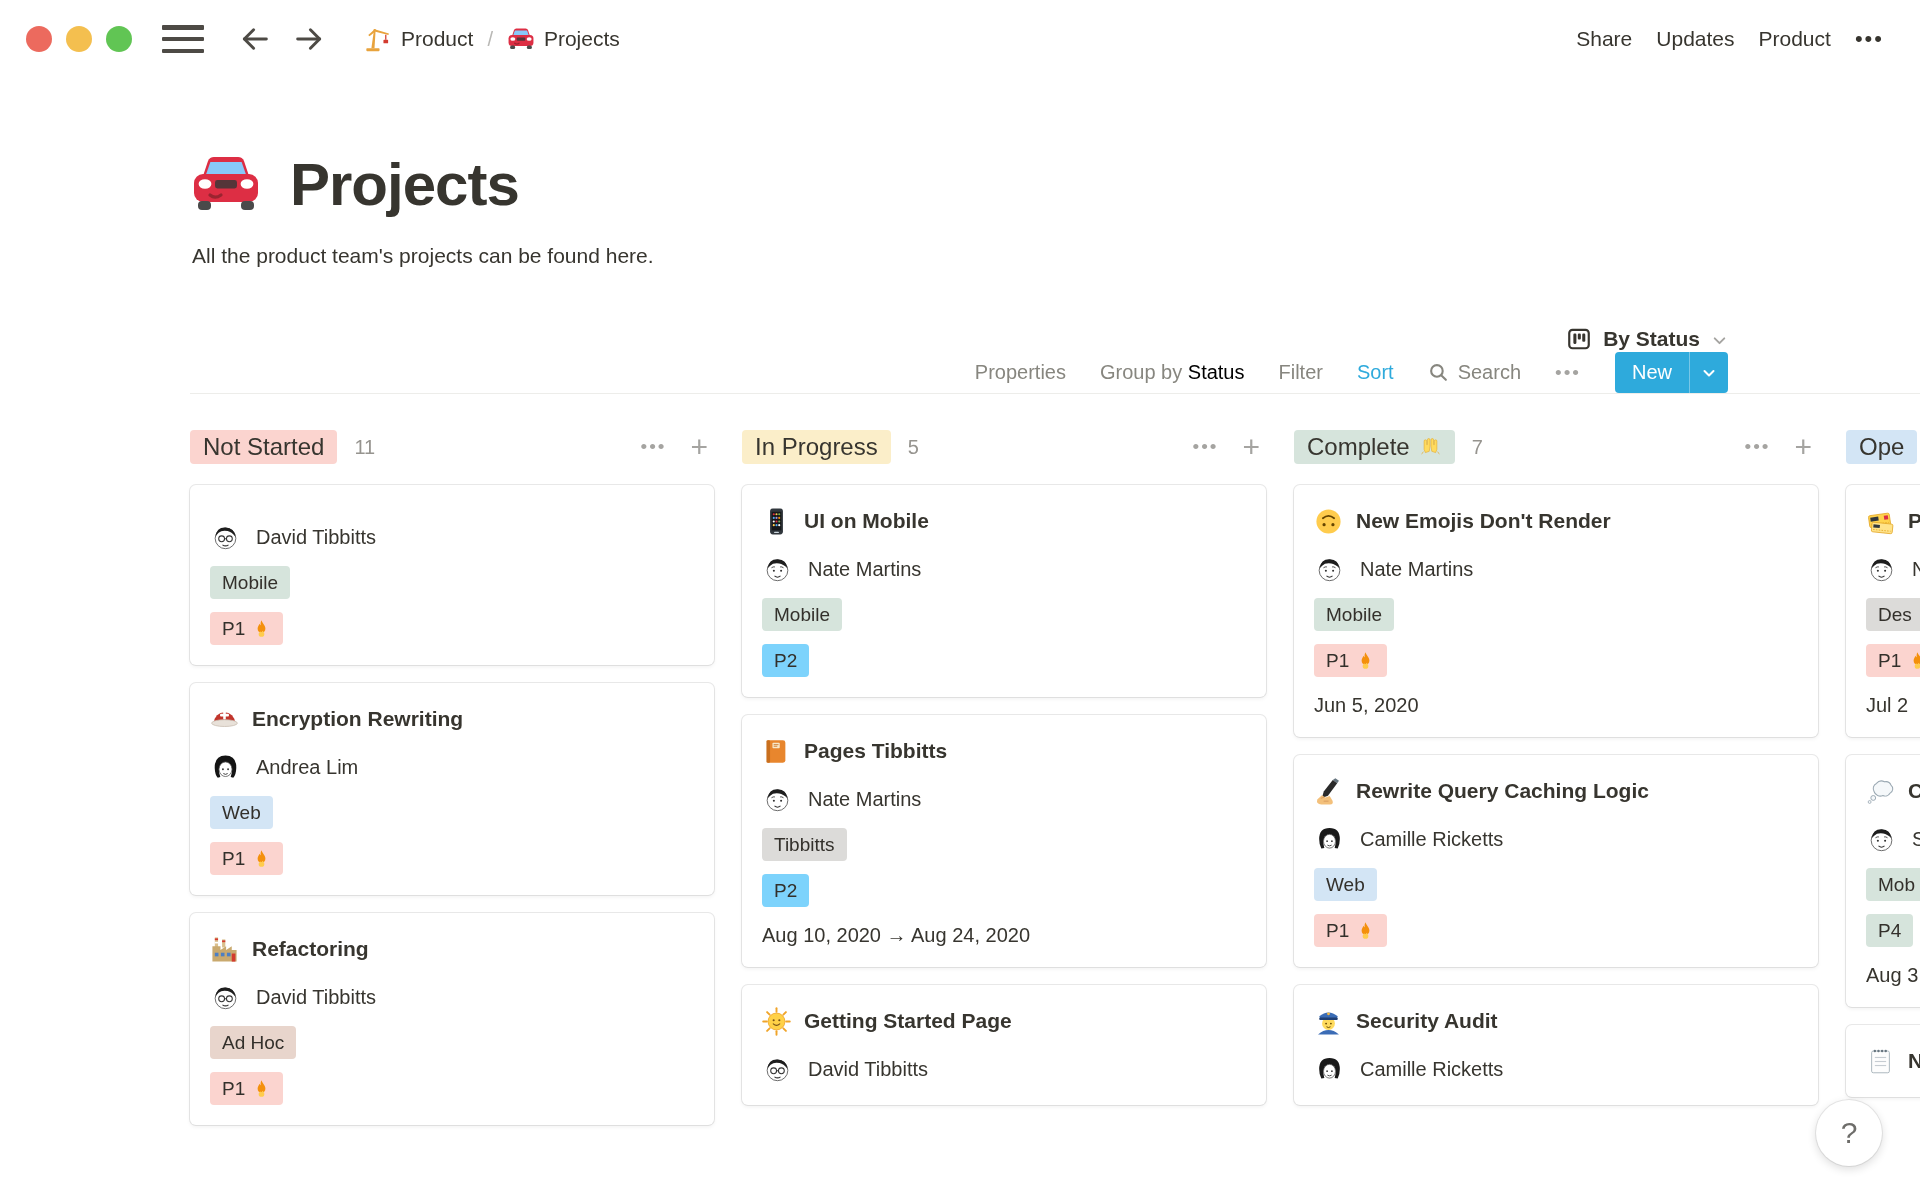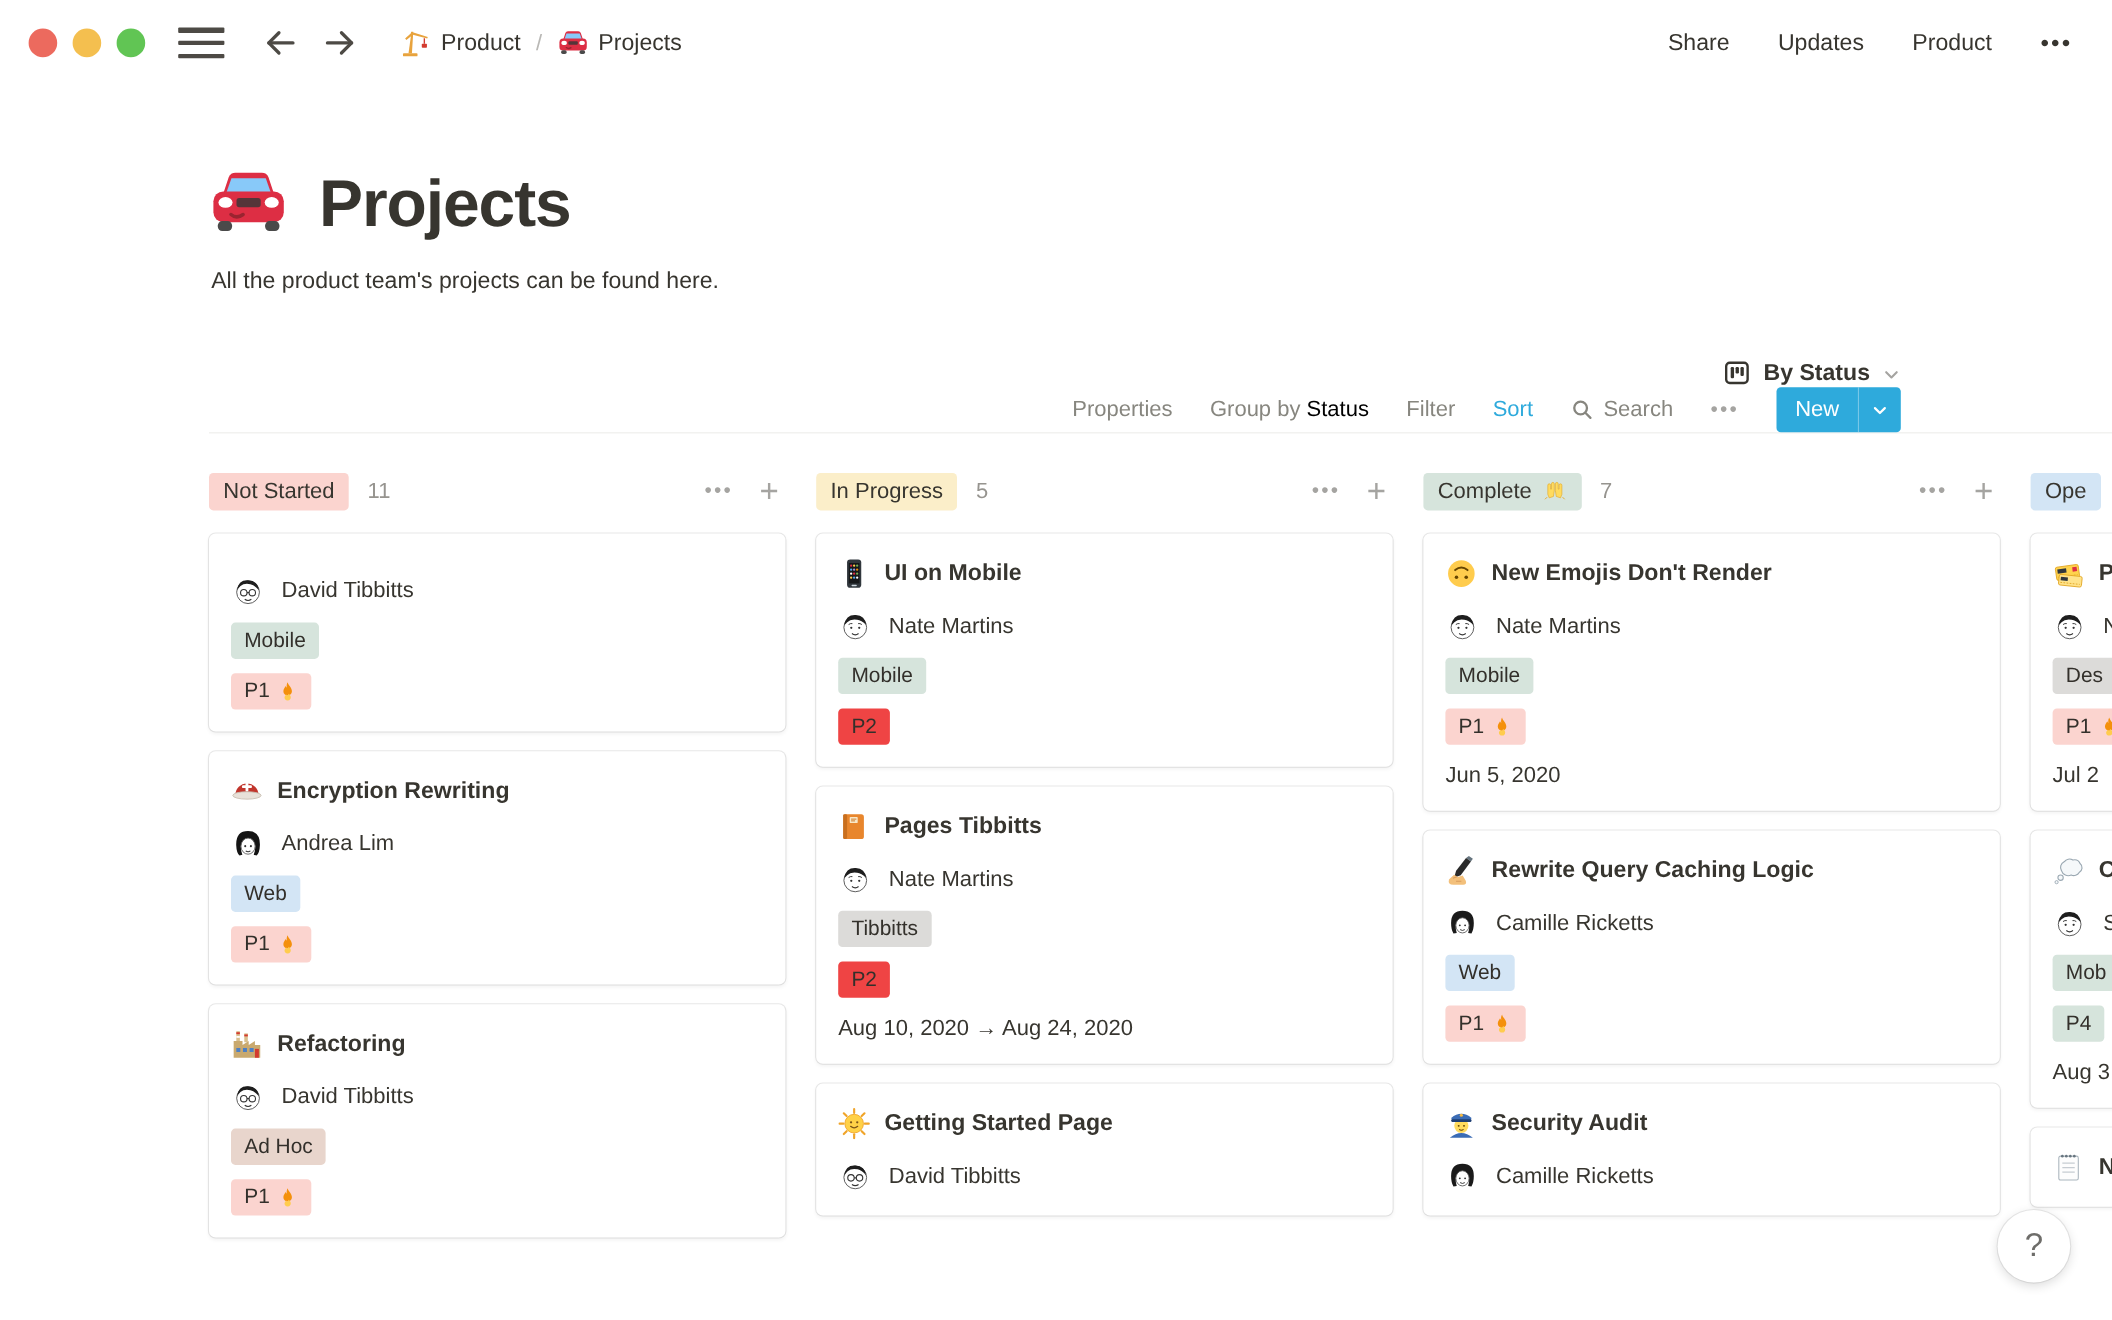--- a/index.html
+++ b/index.html
@@ -12,21 +12,21 @@
   .topbar{display:flex;align-items:center;height:78px;padding:0 36px 0 26px;}
   .lights{display:flex;gap:14px;margin-right:30px;}
   .light{width:26px;height:26px;border-radius:50%;}
   .light.red{background:#EC6A5E;}.light.yellow{background:#F4BF4F;}.light.green{background:#61C554;}
   .hamburger{width:42px;height:28px;display:flex;flex-direction:column;justify-content:space-between;margin-right:34px;cursor:pointer;}
   .hamburger span{display:block;height:4.5px;background:#4D4A45;border-radius:1px;}
   .nav-arrow{width:34px;height:34px;margin-right:20px;}
   .breadcrumb{display:flex;align-items:center;font-size:21px;margin-left:18px;}
   .breadcrumb .icon{width:28px;height:28px;margin-right:9px;}
   .crumb-sep{color:#B9B8B5;padding:0 14px;font-size:20px;}
-  .topbar-actions{margin-left:auto;display:flex;align-items:center;gap:44px;font-size:21px;}
+  .topbar-actions{margin-left:auto;display:flex;align-items:center;gap:24px;font-size:21px;}
   .topbar-actions .dots{font-size:22px;letter-spacing:2px;}
 
   
   .page-head{margin:70px 190px 0 190px;}
   .title-row{display:flex;align-items:center;gap:28px;}
   .title-row .icon{width:72px;height:72px;}
   h1.page-title{margin:0;font-size:60px;font-weight:700;letter-spacing:-1px;}
   .page-desc{margin:24px 0 0 2px;font-size:21px;color:#37352F;}
 
   
@@ -44,37 +44,37 @@
   .new-btn{display:flex;align-items:stretch;background:#2EAADC;border-radius:4px;color:#fff;overflow:hidden;cursor:pointer;}
   .new-main{padding:9px 17px;font-size:20px;font-weight:500;}
   .new-chev{display:flex;align-items:center;padding:0 11px;border-left:1px solid rgba(255,255,255,0.35);}
   .new-chev .icon{width:16px;height:16px;color:#fff;}
   .divider{height:1px;background:#EDEDEA;margin:15px 0 0 190px;}
 
   
   .board{display:flex;align-items:flex-start;gap:28px;padding-left:190px;margin-top:33px;height:742px;overflow:hidden;}
   .column{width:524px;flex:none;}
   .col-header{display:flex;align-items:center;height:40px;margin-bottom:18px;}
-  .badge{display:inline-flex;align-items:center;gap:9px;border-radius:4px;padding:5px 13px;font-size:20px;line-height:24px;}
+  .badge{display:inline-flex;align-items:center;gap:9px;border-radius:4px;padding:5px 13px;font-size:24px;line-height:24px;}
   .badge .icon{width:23px;height:23px;}
   .col-count{color:#96948F;margin-left:17px;font-size:20px;}
   .col-actions{margin-left:auto;display:flex;align-items:center;gap:24px;color:#A5A4A1;margin-right:6px;}
   .col-more{font-size:19px;letter-spacing:2px;cursor:pointer;}
   .col-add{font-size:30px;font-weight:300;line-height:26px;cursor:pointer;}
   .card{background:#fff;border-radius:6px;padding:20px;margin-bottom:18px;
     box-shadow:0 0 0 1px rgba(15,15,15,0.09),0 2px 4px rgba(15,15,15,0.06);cursor:pointer;}
   .card-title{display:flex;align-items:center;gap:13px;font-size:21px;font-weight:600;line-height:32px;}
   .card-title .icon{width:29px;height:29px;}
   .card-person{display:flex;align-items:center;gap:15px;margin-top:17px;font-size:20px;}
   .avatar{width:31px;height:31px;border-radius:50%;overflow:hidden;flex:none;}
   .avatar svg{width:100%;height:100%;}
   .tag-row{margin-top:13px;}
   .tag{display:inline-flex;align-items:center;gap:7px;padding:4px 12px;border-radius:4px;font-size:19px;line-height:25px;color:#33302B;}
   .tag .icon{width:19px;height:19px;}
-  .tag-red{background:#FBD4CF;}.tag-orange{background:#ef4444;text-align:center;}.tag-yellow{background:#FBEEC9;}
+  .tag-red{background:#FBD4CF;}.tag-orange{background:#7dd3fc;text-align:center;}.tag-yellow{background:#FBEEC9;}
   .tag-green{background:#D6E4DC;}.tag-blue{background:#D3E5F5;}.tag-gray{background:#DCDBD9;}.tag-brown{background:#E8D5CC;}
   .card-date{margin-top:17px;font-size:20px;}
 
   
   .help-btn{position:absolute;left:1816px;top:1100px;width:66px;height:66px;border:none;border-radius:50%;
     background:#fff;box-shadow:0 0 0 1px rgba(15,15,15,0.08),0 3px 10px rgba(0,0,0,0.14);
     font-size:30px;color:#6E6D6A;font-family:inherit;cursor:pointer;z-index:5;}
 </style>
 </head>
 <body>

